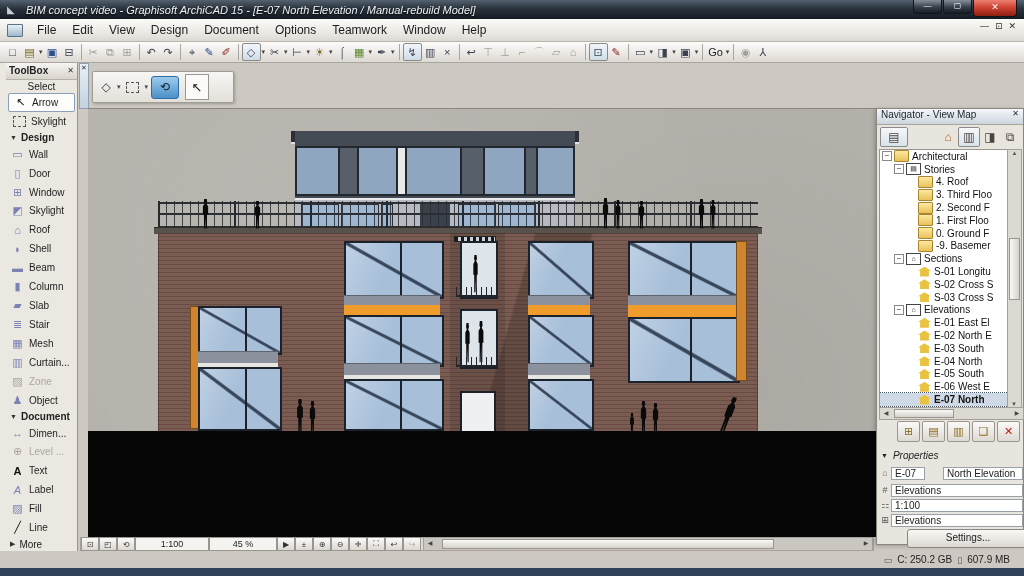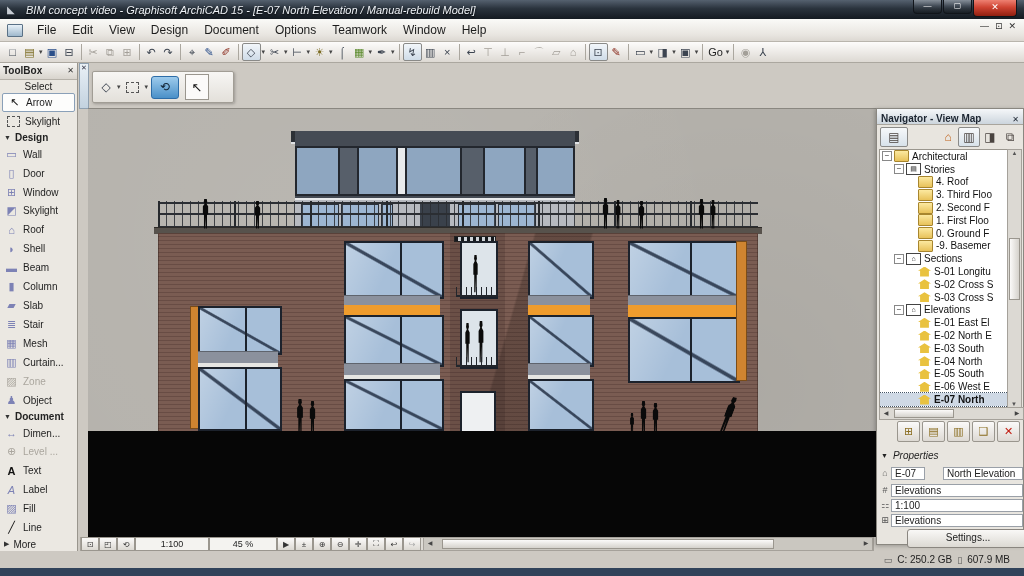--- a/index.html
+++ b/index.html
@@ -34,21 +34,21 @@
   .tbico{width:17px;height:16px;display:inline-flex;align-items:center;justify-content:center;
     font-size:11px;color:#3c4450;flex:none;}
   .tbico.c1{color:#7a6a20;} .tbico.c2{color:#2b4f8a;} .tbico.c3{color:#8a2b1d;}
   .tbico.c4{color:#5a8a2b;} .tbico.dis{color:#a39f98;}
   .tbsep{width:1px;height:16px;background:#aba79f;margin:0 3px;flex:none;}
   .tbdrop{font-size:7px;color:#444;margin:0 1px;flex:none;}
   .tbboxed{border:1px solid #8a8a88;border-radius:2px;background:linear-gradient(#f2f6fa,#cfdce8);}
   .golabel{font-size:11px;color:#222;margin:0 2px;}
   
   .toolbox{left:0;top:63px;width:78px;height:488px;background:#ebe8e2;
-    border-right:1px solid #99958d;display:flex;flex-direction:column;}
+    border-right:1px solid #99958d;display:flex;flex-direction:column;padding-left:6px;}
   .tbxhead{height:16px;background:linear-gradient(#f6f5f3,#d8d4cd);border-bottom:1px solid #b5b1a9;
     display:flex;align-items:center;font-weight:bold;font-size:10px;padding:0 3px;}
   .tbxhead .x{margin-left:auto;font-size:8px;color:#333;}
   .tbxselect{height:13px;text-align:center;font-size:10px;line-height:13px;color:#222;}
   .tbxrow{height:19px;display:flex;align-items:center;padding-left:3px;font-size:10px;color:#1e1e1e;}
   .tbxrow .ico{width:17px;text-align:center;font-size:11px;color:#7d82b5;flex:none;margin-right:3px;}
   .tbxrow.sel{background:#fdfdfc;border:1px solid #8aa0b8;border-radius:2px;margin:0 2px;height:17px;}
   .tbxrow.dis,.tbxrow.dis .ico{color:#aaa69e;}
   .tbxsec{height:14px;display:flex;align-items:center;font-size:10px;font-weight:bold;padding-left:4px;color:#222;}
   .tbxsec .tri{font-size:7px;margin-right:4px;color:#333;}
@@ -122,21 +122,21 @@
   .cbbox{height:12px;border:1px solid #9a968e;background:#f4f3f0;padding:0 8px;display:inline-flex;
     align-items:center;font-size:9px;color:#222;flex:none;}
   .hscroll{flex:1;height:12px;background:#cac7c0;border:1px solid #a5a19a;position:relative;margin-left:2px;}
   .hthumb{position:absolute;left:18px;top:1px;width:330px;height:8px;background:linear-gradient(#fbfaf9,#d5d2cc);border:1px solid #9a968e;}
   .harrow{position:absolute;top:0;width:12px;height:10px;font-size:6px;text-align:center;line-height:10px;color:#444;}
   
   .navigator{left:876px;top:108px;width:148px;height:437px;background:#e8e5df;
     border:1px solid #8a8780;box-shadow:-1px 1px 4px rgba(0,0,0,.25);}
   .navhead{position:absolute;left:0;top:0;width:100%;height:16px;
     background:linear-gradient(#f5f7f9,#ccd5dd);border-bottom:1px solid #a9a59d;
-    display:flex;align-items:flex-end;font-size:10px;font-weight:bold;color:#1b2430;padding:0 4px;box-sizing:border-box;}
+    display:flex;align-items:flex-start;font-size:10px;font-weight:normal;color:#1b2430;padding:0 4px;box-sizing:border-box;}
   .navhead .x{margin-left:auto;font-size:8px;}
   .navtools{position:absolute;left:0;top:17px;width:100%;height:22px;display:flex;align-items:center;padding:0 3px;box-sizing:border-box;}
   .navbtn{width:20px;height:18px;display:inline-flex;align-items:center;justify-content:center;font-size:12px;color:#4a4440;}
   .navbtn.orange{color:#c06018;}
   .navbtn.boxed{border:1px solid #8a8a88;border-radius:2px;background:linear-gradient(#f6f8fa,#d8e2ea);}
   .tree{position:absolute;left:2px;top:40px;width:130px;height:257px;background:#fff;
     border:1px solid #9a968e;overflow:hidden;}
   .vscroll{position:absolute;right:1px;top:40px;width:13px;height:257px;background:#dcd9d3;
     border:1px solid #a5a19a;font-size:6px;color:#555;text-align:center;}
   .vthumb{position:absolute;left:1px;top:88px;width:9px;height:60px;background:linear-gradient(90deg,#fbfaf9,#d5d2cc);border:1px solid #9a968e;}

